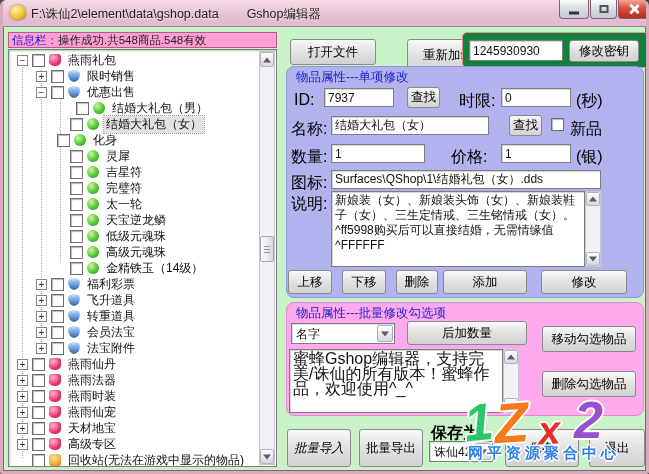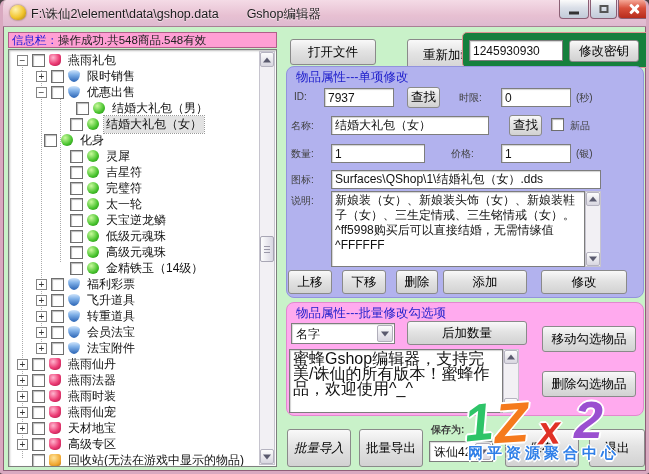--- a/index.html
+++ b/index.html
@@ -61,21 +61,21 @@
   .sthumb{position:absolute;left:0;width:100%;height:26px;background:linear-gradient(90deg,#fdfdfd,#d8d6e2);border:1px solid #a8a6b4;border-radius:2px;}
   .sthumb:after{content:"";position:absolute;left:3px;right:3px;top:9px;height:1px;background:#9a98a8;box-shadow:0 3px 0 #9a98a8,0 6px 0 #9a98a8;}
   
   .btn{position:absolute;background:linear-gradient(#f9f9f9,#e3e3e3 45%,#d2d2d2);
     border:1px solid #8a8a8a;border-radius:3px;font-size:12.5px;color:#000;
     display:flex;align-items:center;justify-content:center;cursor:default;
     font-family:"Liberation Sans",sans-serif;}
   .tb{position:absolute;background:#fff;border:1px solid #7d7d7d;box-shadow:inset 1px 1px 1px rgba(0,0,0,.18);
     font-size:12px;padding:1px 3px;font-family:"Liberation Sans",sans-serif;color:#111;}
   input.tb{outline:none;}
-  .flabel{position:absolute;font-size:10px;color:#404040;white-space:nowrap;}
+  .flabel{position:absolute;font-size:16px;color:#000000;white-space:nowrap;}
   .cb3d{position:absolute;width:13px;height:13px;background:#fff;border:1px solid #6e6e6e;box-shadow:inset 1px 1px 1px #b5b5b5;}
   .combo{position:absolute;background:#fff;border:1px solid #7d7d7d;box-shadow:inset 1px 1px 1px rgba(0,0,0,.15);}
   .combo .ctext{position:absolute;left:4px;top:2px;font-size:12px;color:#111;white-space:nowrap;}
   .combo .carr{position:absolute;right:1px;top:1px;bottom:1px;width:16px;
     background:linear-gradient(#fdfdfd,#d8d6e0);border:1px solid #b0aeba;border-radius:2px;}
   
   #keypanel{position:absolute;left:459px;top:32px;width:206px;height:36px;background:#15803d;
     border:1px solid #e09090;border-radius:5px;}
   .group{position:absolute;border-radius:8px;}
   #grp-single{left:283px;top:66px;width:358px;height:232px;background:#b2b2ee;border:1px solid #9393dd;}
@@ -144,21 +144,21 @@
           <span class="tcb"></span>
           <span class="ticon green-apple-icon"></span>
           <span class="tlabel">结婚大礼包（男）</span>
         </div>
         <div class="trow sel" style="padding-left: 46px;">
           <span class="ebox hidden"></span>
           <span class="tcb"></span>
           <span class="ticon green-apple-icon"></span>
           <span class="tlabel">结婚大礼包（女）</span>
         </div>
-        <div class="trow" style="padding-left: 20px;">
+        <div class="trow" style="padding-left: 20px; margin-left: 13px;">
           <span class="ebox hidden"></span>
           <span class="tcb"></span>
           <span class="ticon green-apple-icon"></span>
           <span class="tlabel">化身</span>
         </div>
         <div class="trow" style="padding-left: 46px;">
           <span class="ebox hidden"></span>
           <span class="tcb"></span>
           <span class="ticon green-apple-icon"></span>
           <span class="tlabel">灵犀</span>

